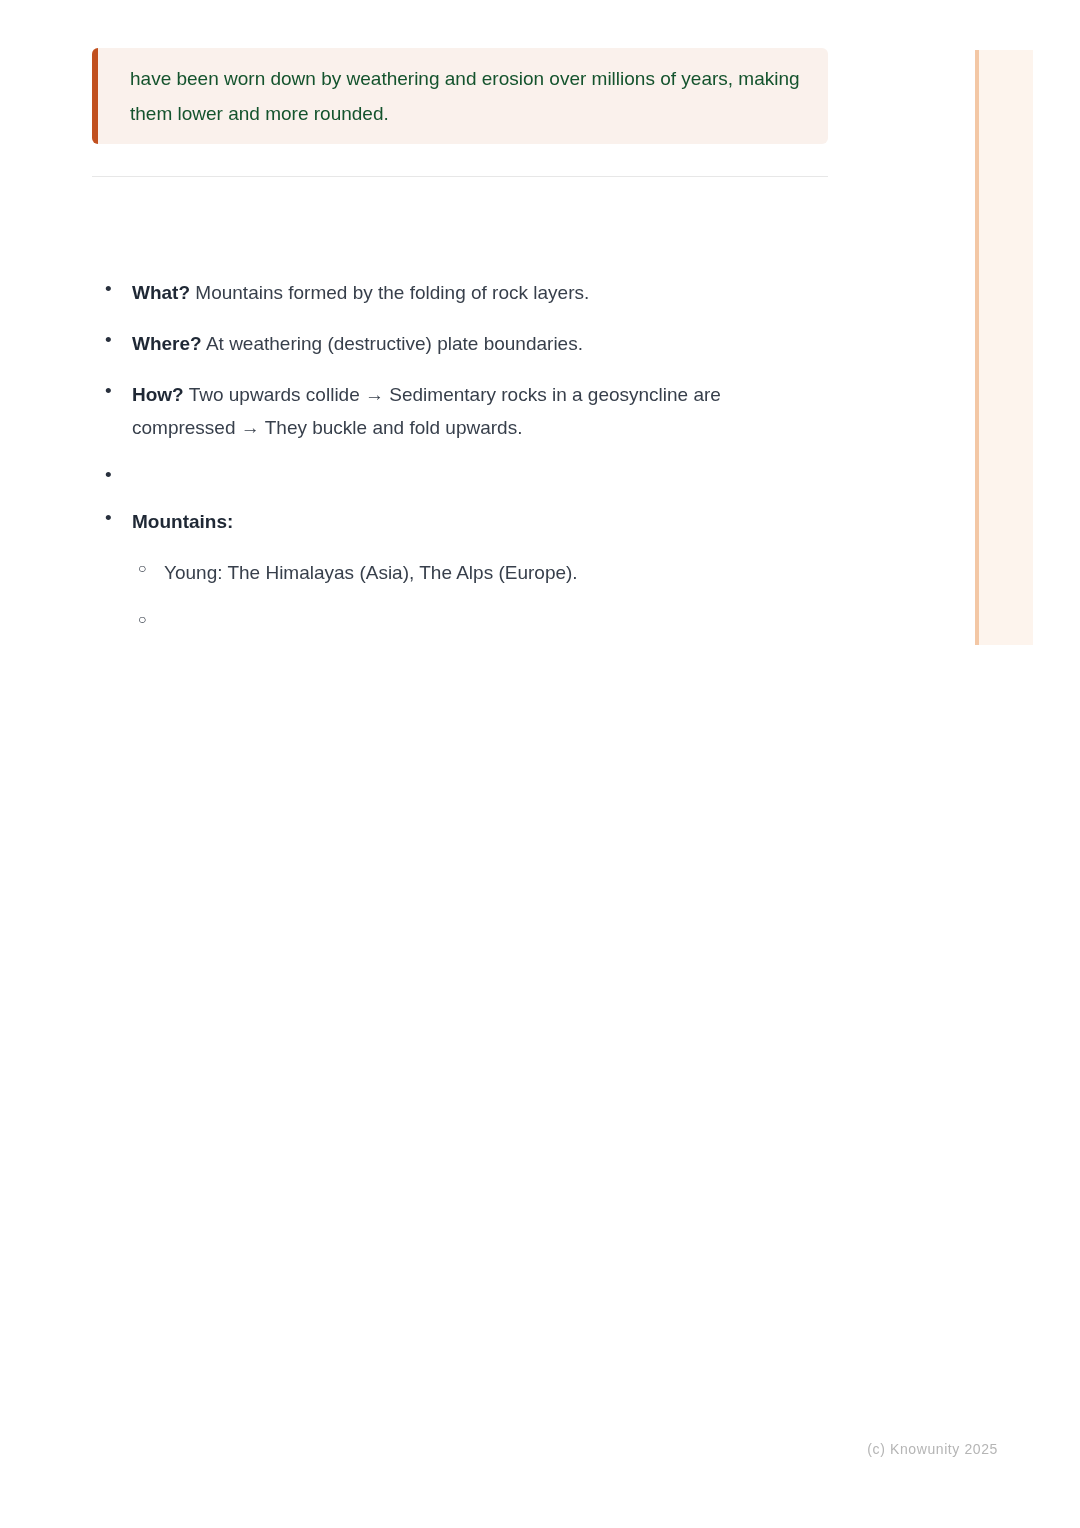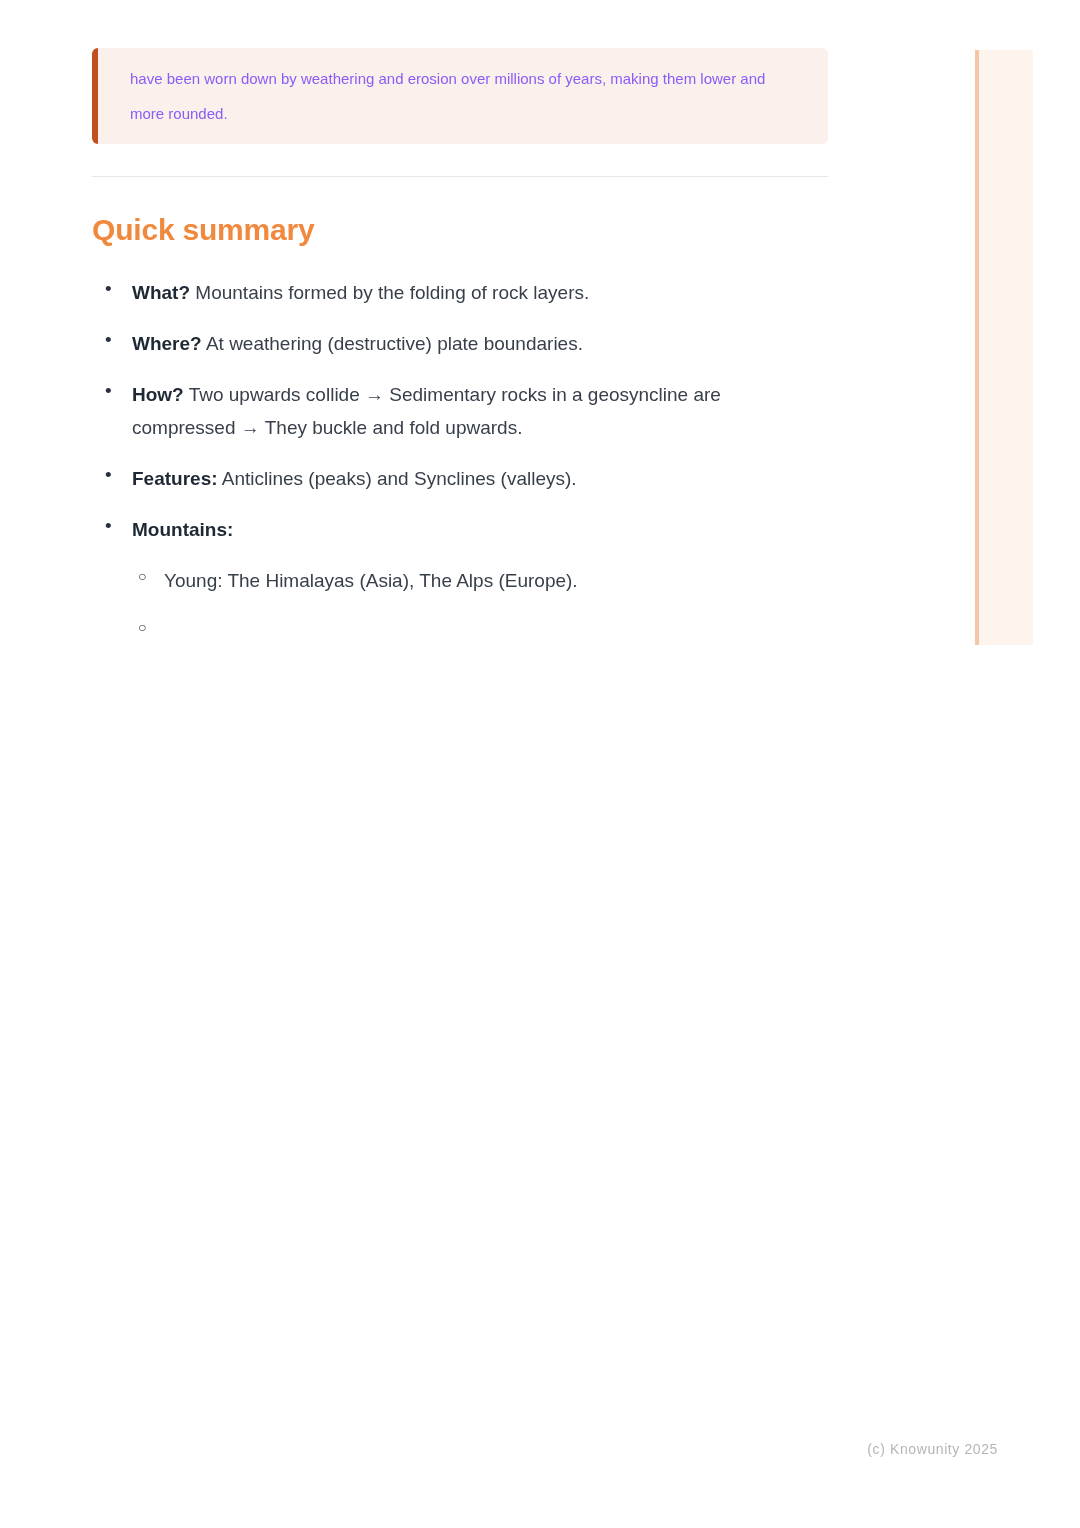--- a/index.html
+++ b/index.html
@@ -27,23 +27,23 @@
   }
   .callout-accent {
     position: absolute;
     left: 0; top: 0; bottom: 0;
     width: 6px;
     background: #c1501f;
     border-radius: 6px 0 0 6px;
   }
   .callout-text {
     margin: 0;
-    font-size: 15px;
+    font-size: 19px;
     line-height: 35px;
-    color: #8b5cf6;
+    color: #14532d;
   }
 
   
   .divider {
     position: absolute;
     left: 92px;
     top: 176px;
     width: 736px;
     height: 1px;
     background: #e7e7e7;
@@ -133,21 +133,20 @@
 
 <div class="page">
 
   <div class="callout">
     <div class="callout-accent"></div>
     <p class="callout-text">have been worn down by weathering and erosion over millions of years, making them lower and more rounded.</p>
   </div>
 
   <hr class="divider">
 
-  <h2 class="heading">Quick summary</h2>
 
   <ul class="list">
 
     <li class="item">
       <div class="item-row">
         <span class="marker">•</span>
         <p class="item-text"><strong>What?</strong><span> Mountains formed by the folding of rock layers.</span></p>
       </div>
     </li>
 
@@ -161,21 +160,20 @@
     <li class="item">
       <div class="item-row">
         <span class="marker">•</span>
         <p class="item-text"><strong>How?</strong><span> Two upwards collide → Sedimentary rocks in a geosyncline are compressed → They buckle and fold upwards.</span></p>
       </div>
     </li>
 
     <li class="item">
       <div class="item-row">
         <span class="marker">•</span>
-        <p class="item-text"><strong>Features:</strong><span> Anticlines (peaks) and Synclines (valleys).</span></p>
       </div>
     </li>
 
     <li class="item">
       <div class="item-row">
         <span class="marker">•</span>
         <p class="item-text"><strong>Mountains:</strong></p>
       </div>
       <ul class="sublist">
         <li class="subitem">

